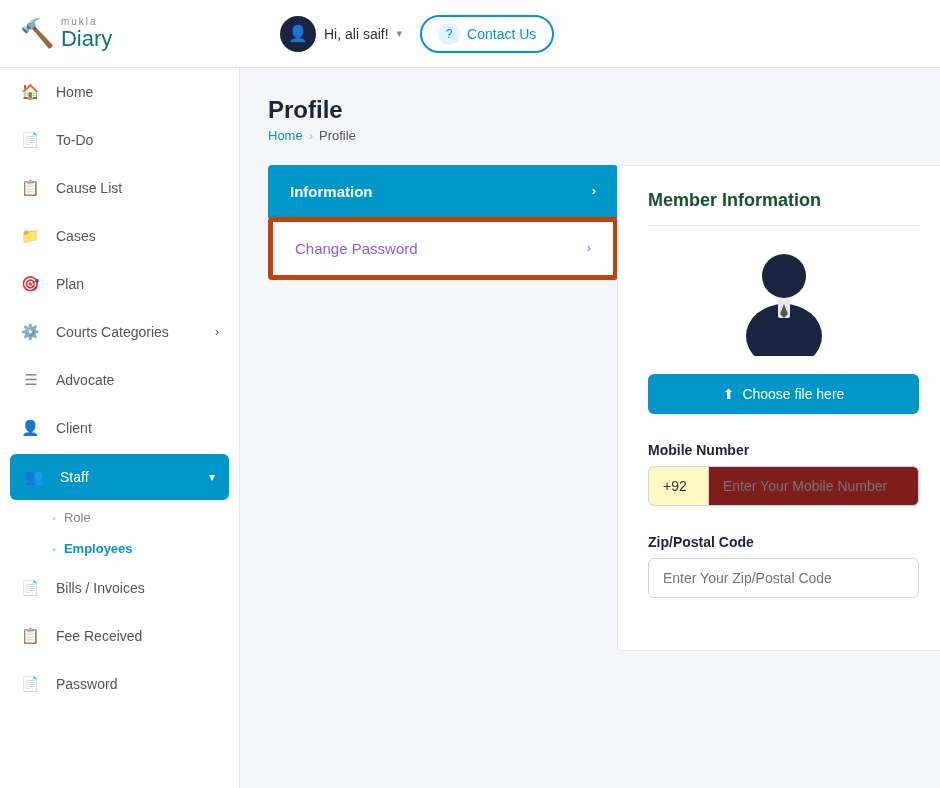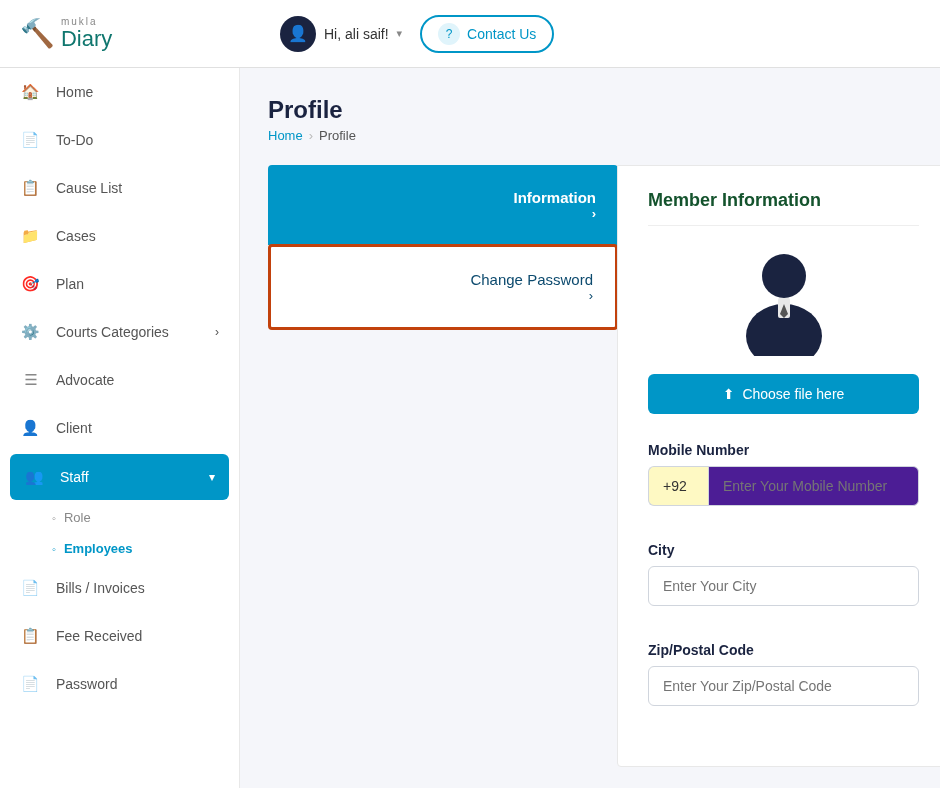--- a/index.html
+++ b/index.html
@@ -166,38 +166,37 @@
       gap: 0;
     }
 
     
     .profile-tabs {
       width: 350px;
       flex-shrink: 0;
     }
     .tab-item {
       display: flex;
-      align-items: flex-end;
+      align-items: flex-start;
       justify-content: space-between;
-      padding: 24px 22px;
+      padding: 18px 22px;
       cursor: pointer;
       font-size: 15px;
       border-radius: 4px;
-      flex-direction: column;
     }
     .tab-item.active-tab {
       background: #0096c7;
       color: #fff;
       font-weight: 600;
       border-radius: 4px 4px 0 0;
     }
     .tab-item.inactive-tab {
       background: #fff;
-      color: #0c4a6e;
-      border: 3px solid #c2410c;
+      color: #8b5cf6;
+      border: 5px solid #c2410c;
       margin-top: -1px;
     }
     .tab-chevron { font-size: 13px; }
 
     
     .member-info {
       flex: 1;
       background: #fff;
       border: 1px solid #e8e8e8;
       border-radius: 0 4px 4px 4px;
@@ -234,21 +233,21 @@
       width: 100%;
       font-size: 14px;
       cursor: pointer;
       display: flex;
       align-items: center;
       justify-content: center;
       gap: 8px;
       font-weight: 500;
     }
 
-    .form-group { margin-bottom: 36px; }
+    .form-group { margin-bottom: 28px; }
     .form-label {
       font-size: 14px;
       font-weight: 600;
       color: #1a2340;
       margin-bottom: 8px;
       display: block;
     }
     .form-input {
       width: 100%;
       border: 1px solid #d0d5dd;
@@ -275,21 +274,21 @@
       display: flex; align-items: center;
     }
     .phone-input {
       flex: 1;
       border: 1px solid #d0d5dd;
       border-radius: 0 6px 6px 0;
       padding: 3px 14px;
       font-size: 14px;
       color: #aaa;
       outline: none;
-      background: #4c1d95;
+      background: #7f1d1d;
     }
   </style>
 </head>
 <body>
 
 <div class="topbar">
   <div class="topbar-logo">
     <span style="font-size:28px; color:#1a2340;">🔨</span>
     <div>
       <div style="font-size:10px; color:#888; font-weight:400; letter-spacing:2px;">mukla</div>
@@ -419,24 +418,20 @@
         </div>
 
         <div class="form-group">
           <label class="form-label">Mobile Number</label>
           <div class="phone-row">
             <div class="phone-prefix">+92</div>
             <input class="phone-input" type="text" placeholder="Enter Your Mobile Number" style="">
           </div>
         </div>
 
-        <div class="form-group">
-          <label class="form-label">City</label>
-          <input class="form-input" type="text" placeholder="Enter Your City" style="">
-        </div>
 
         <div class="form-group">
           <label class="form-label">Zip/Postal Code</label>
           <input class="form-input" type="text" placeholder="Enter Your Zip/Postal Code" style="">
         </div>
       </div>
     </div>
   </div>
 </div>
 

